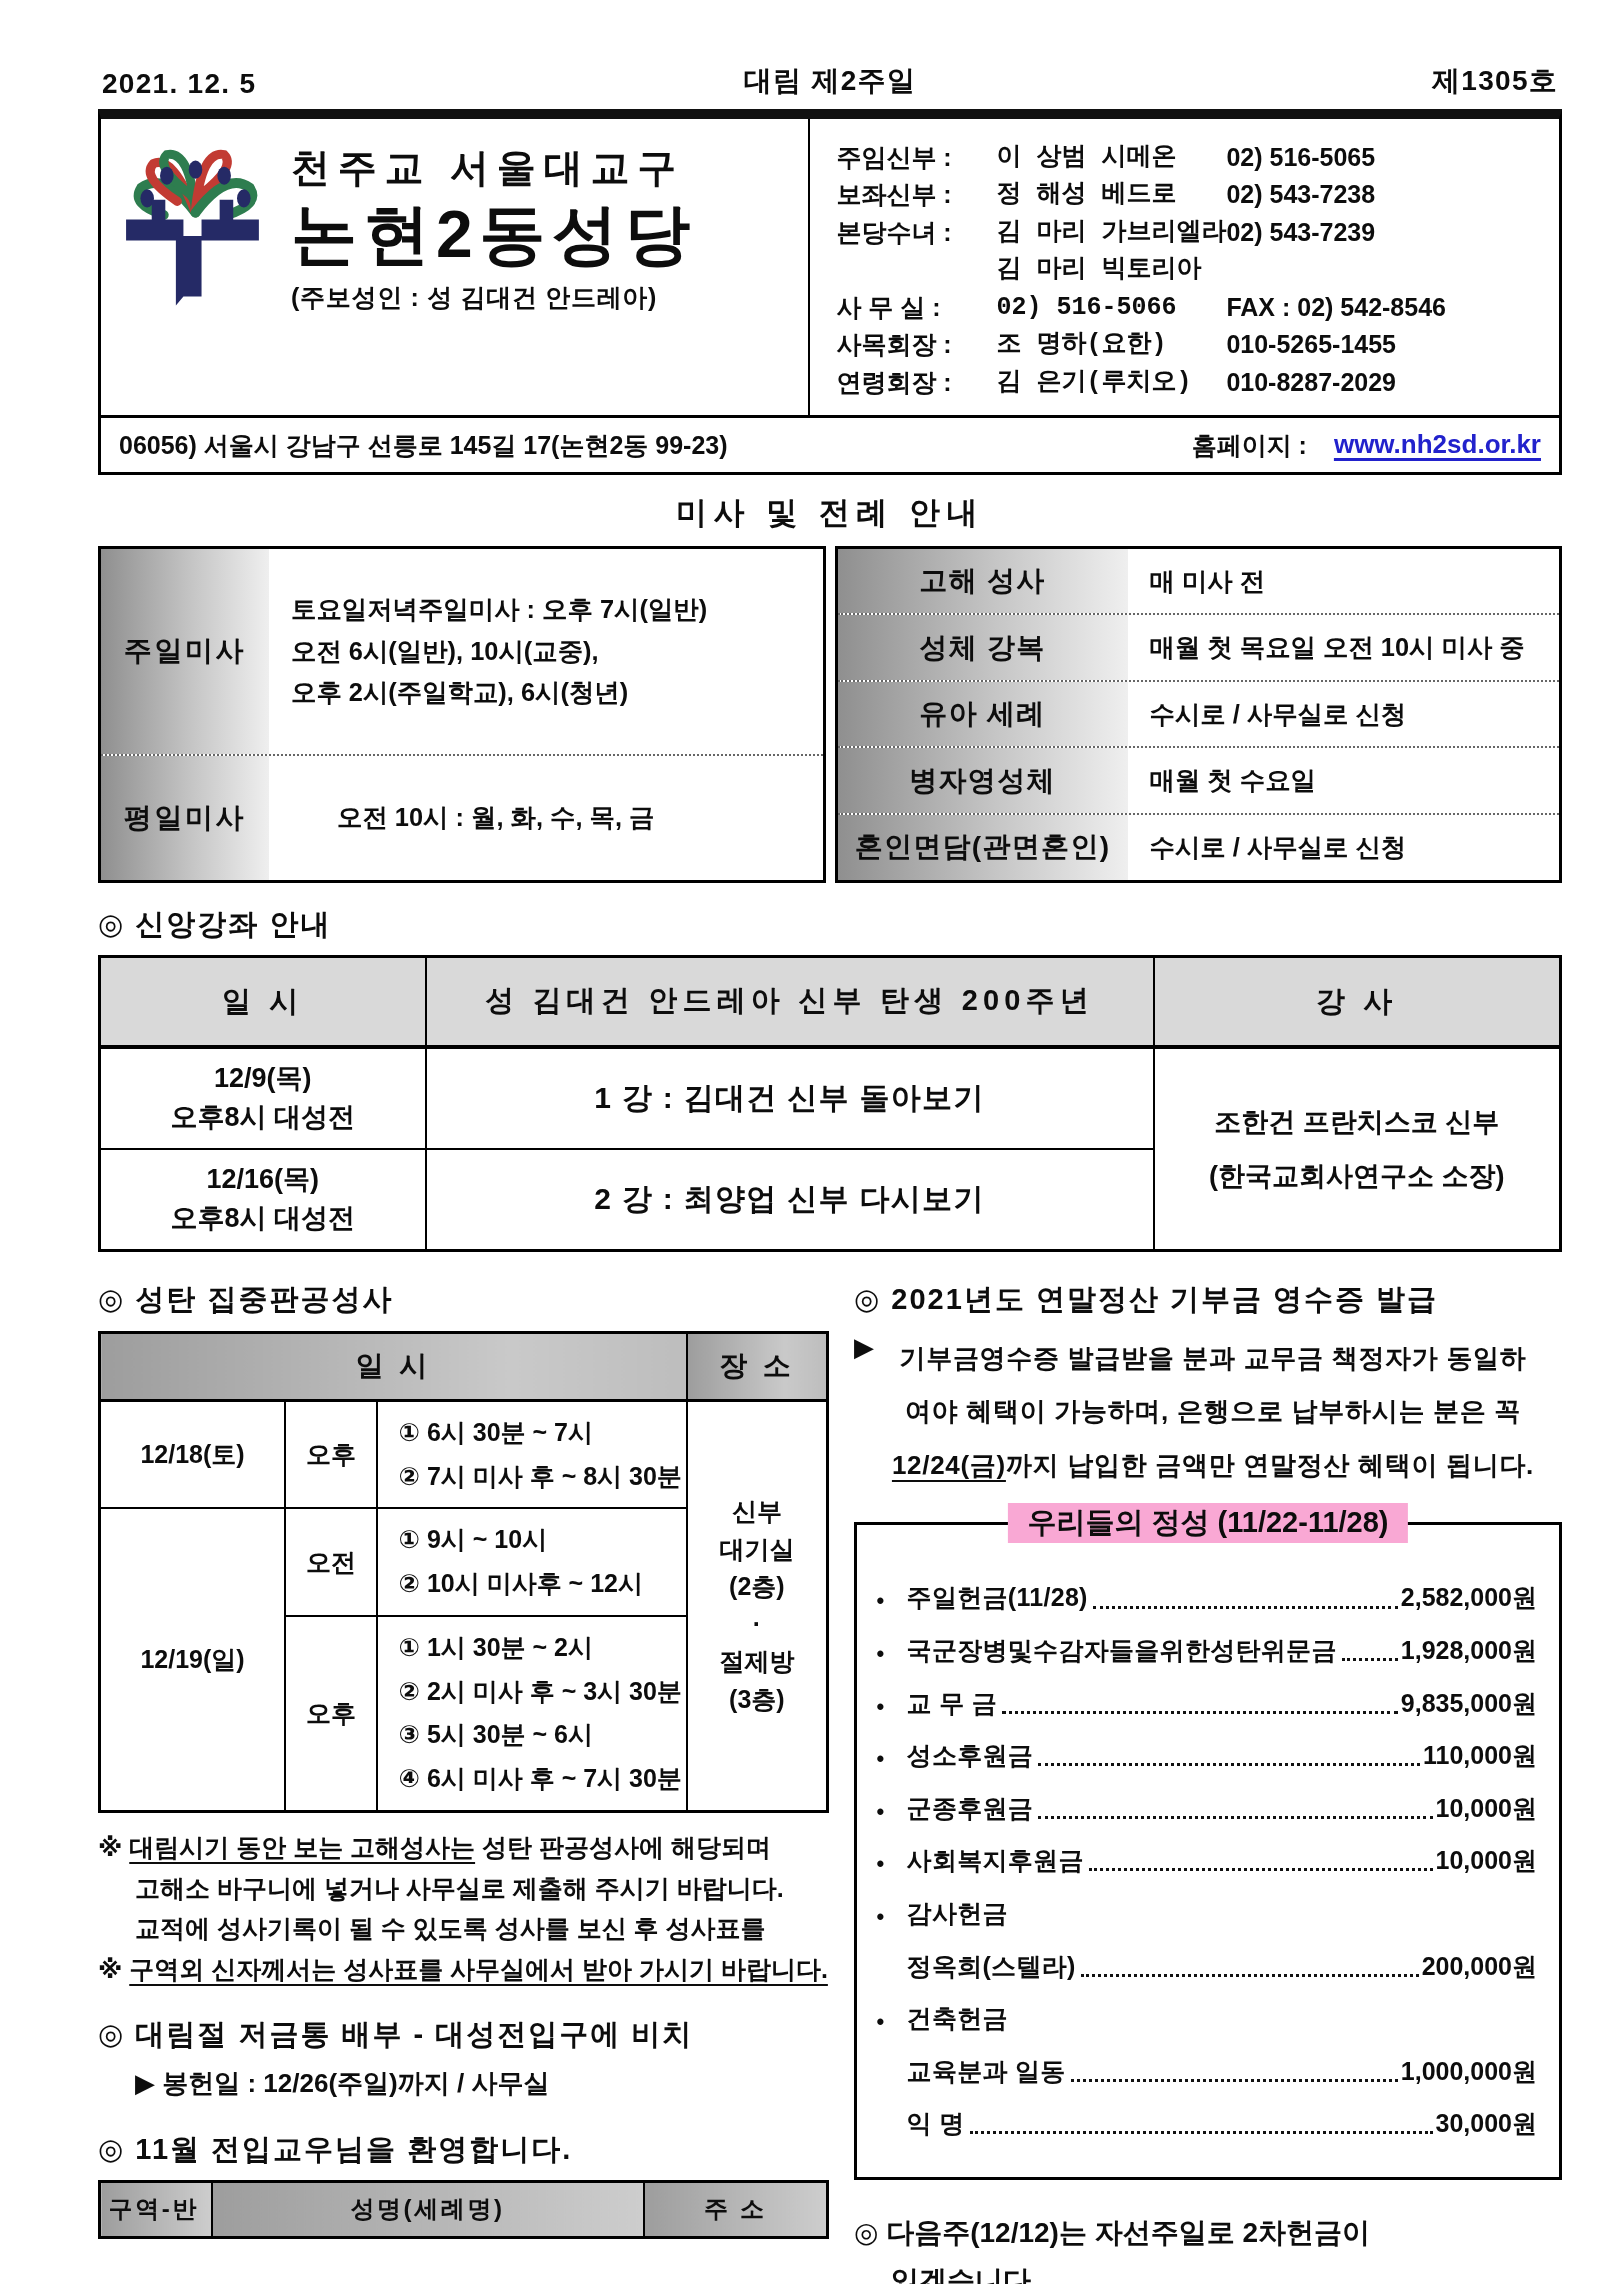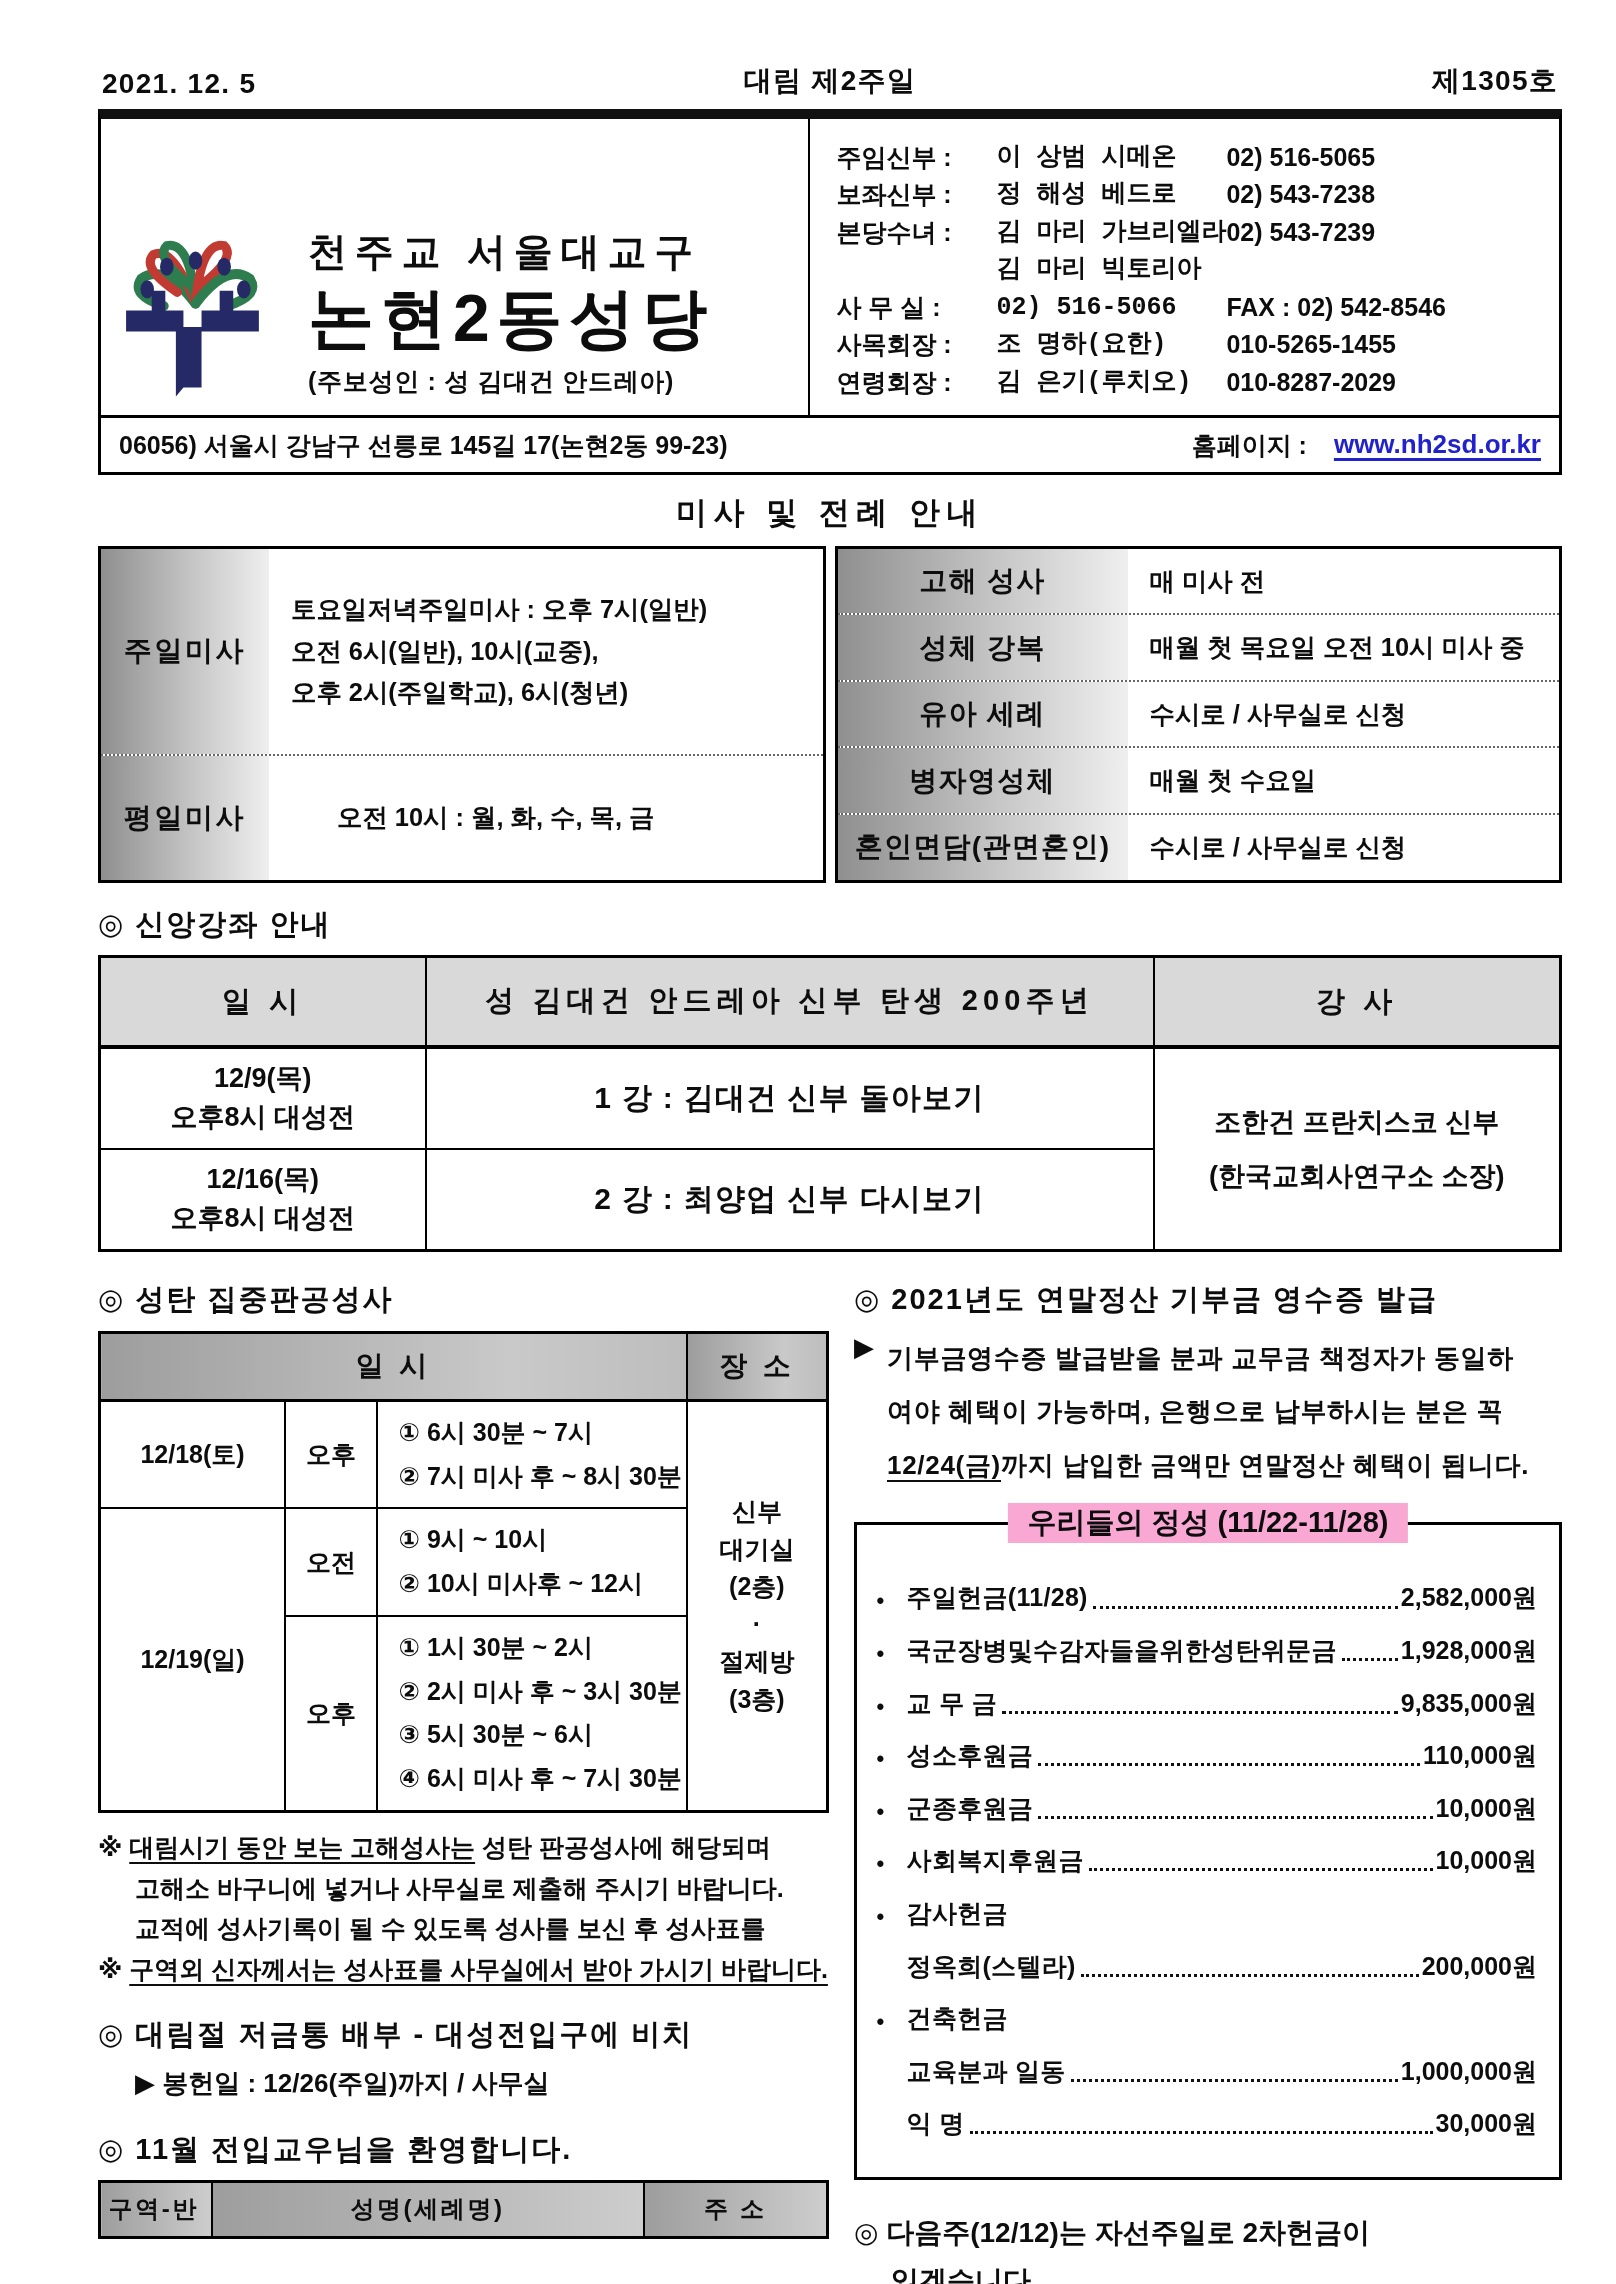--- a/index.html
+++ b/index.html
@@ -9,21 +9,21 @@
           padding:62px 55px 14px 98px; overflow:hidden; }
 
   
   .top-line { display:grid; grid-template-columns:1fr auto 1fr; align-items:end; font-size:28px; letter-spacing:1.3px; padding:0 3.9px 9px 3.9px; }
   .top-line .issue { justify-self:end; }
   .top-line .title { justify-self:center; }
 
   
   .masthead { border:3.3px solid #000; border-top:10.4px solid #111; }
   .mast-top { display:flex; }
-  .mast-left { width:56%; border-right:2.6px solid #000; padding:22px 6.5px 17px 18px; display:flex; align-items:flex-end; gap:36px; }
+  .mast-left { width:56%; border-right:2.6px solid #000; padding:22px 6.5px 17px 18px; display:flex; align-items:flex-start; gap:19px; }
   .mast-names { display:flex; flex-direction:column; gap:5.2px; }
   .diocese { font-size:39px; letter-spacing:7.8px; }
   .church  { font-size:66px; letter-spacing:6.5px; line-height:1.05; }
   .patron  { font-size:25px; letter-spacing:0.7px; margin-top:6.5px; }
   .mast-right { flex:1; padding:19.6px 19.6px 14.3px 26px; font-size:25px; }
   .c-row { display:flex; line-height:1.5; }
   .c-label { width:160px; white-space:nowrap; }
   .c-name { flex:1; white-space:nowrap;font-family:Liberation Mono, monospace; }
   .c-phone { width:313px; white-space:nowrap; }
   .addr-band { border-top:3.3px solid #000; display:flex; justify-content:space-between; align-items:center; padding:10.4px 18px; font-size:25px; }
@@ -85,21 +85,21 @@
   .offer-title { position:absolute; top:-21.5px; left:50%; transform:translateX(-50%); background:#f9a8d4; padding:0 19.6px; font-size:29px; white-space:nowrap; }
   .offer-row { display:flex; align-items:flex-end; font-size:25px; margin:19.6px 0; }
   .offer-row .b { width:30px; font-size:22px; }
   .offer-row .lbl { white-space:nowrap; letter-spacing:0.3px; }
   .offer-row .lead { flex:1; border-bottom:3.9px dotted #111; margin:0 2.6px 5.9px 5.2px; min-width:19.6px; }
   .offer-row .amt { white-space:nowrap; }
   .offer-row.indent { padding-left:30px; }
 
   .receipt-body { display:flex; gap:13px; margin-top:11.7px; font-size:26px; }
   .receipt-body .marker { flex:none; }
-  .receipt-body p { line-height:2.05; letter-spacing:0.7px; width:652px; }
+  .receipt-body p { line-height:2.05; letter-spacing:0.7px; width:652px;text-align:center; }
 
   .charity { font-size:28px; line-height:1.7; margin-top:29px; }
   .charity .cont { padding-left:37px; }
 </style>
 </head>
 <body>
 
 <div class="page">
 
   <div class="top-line">

